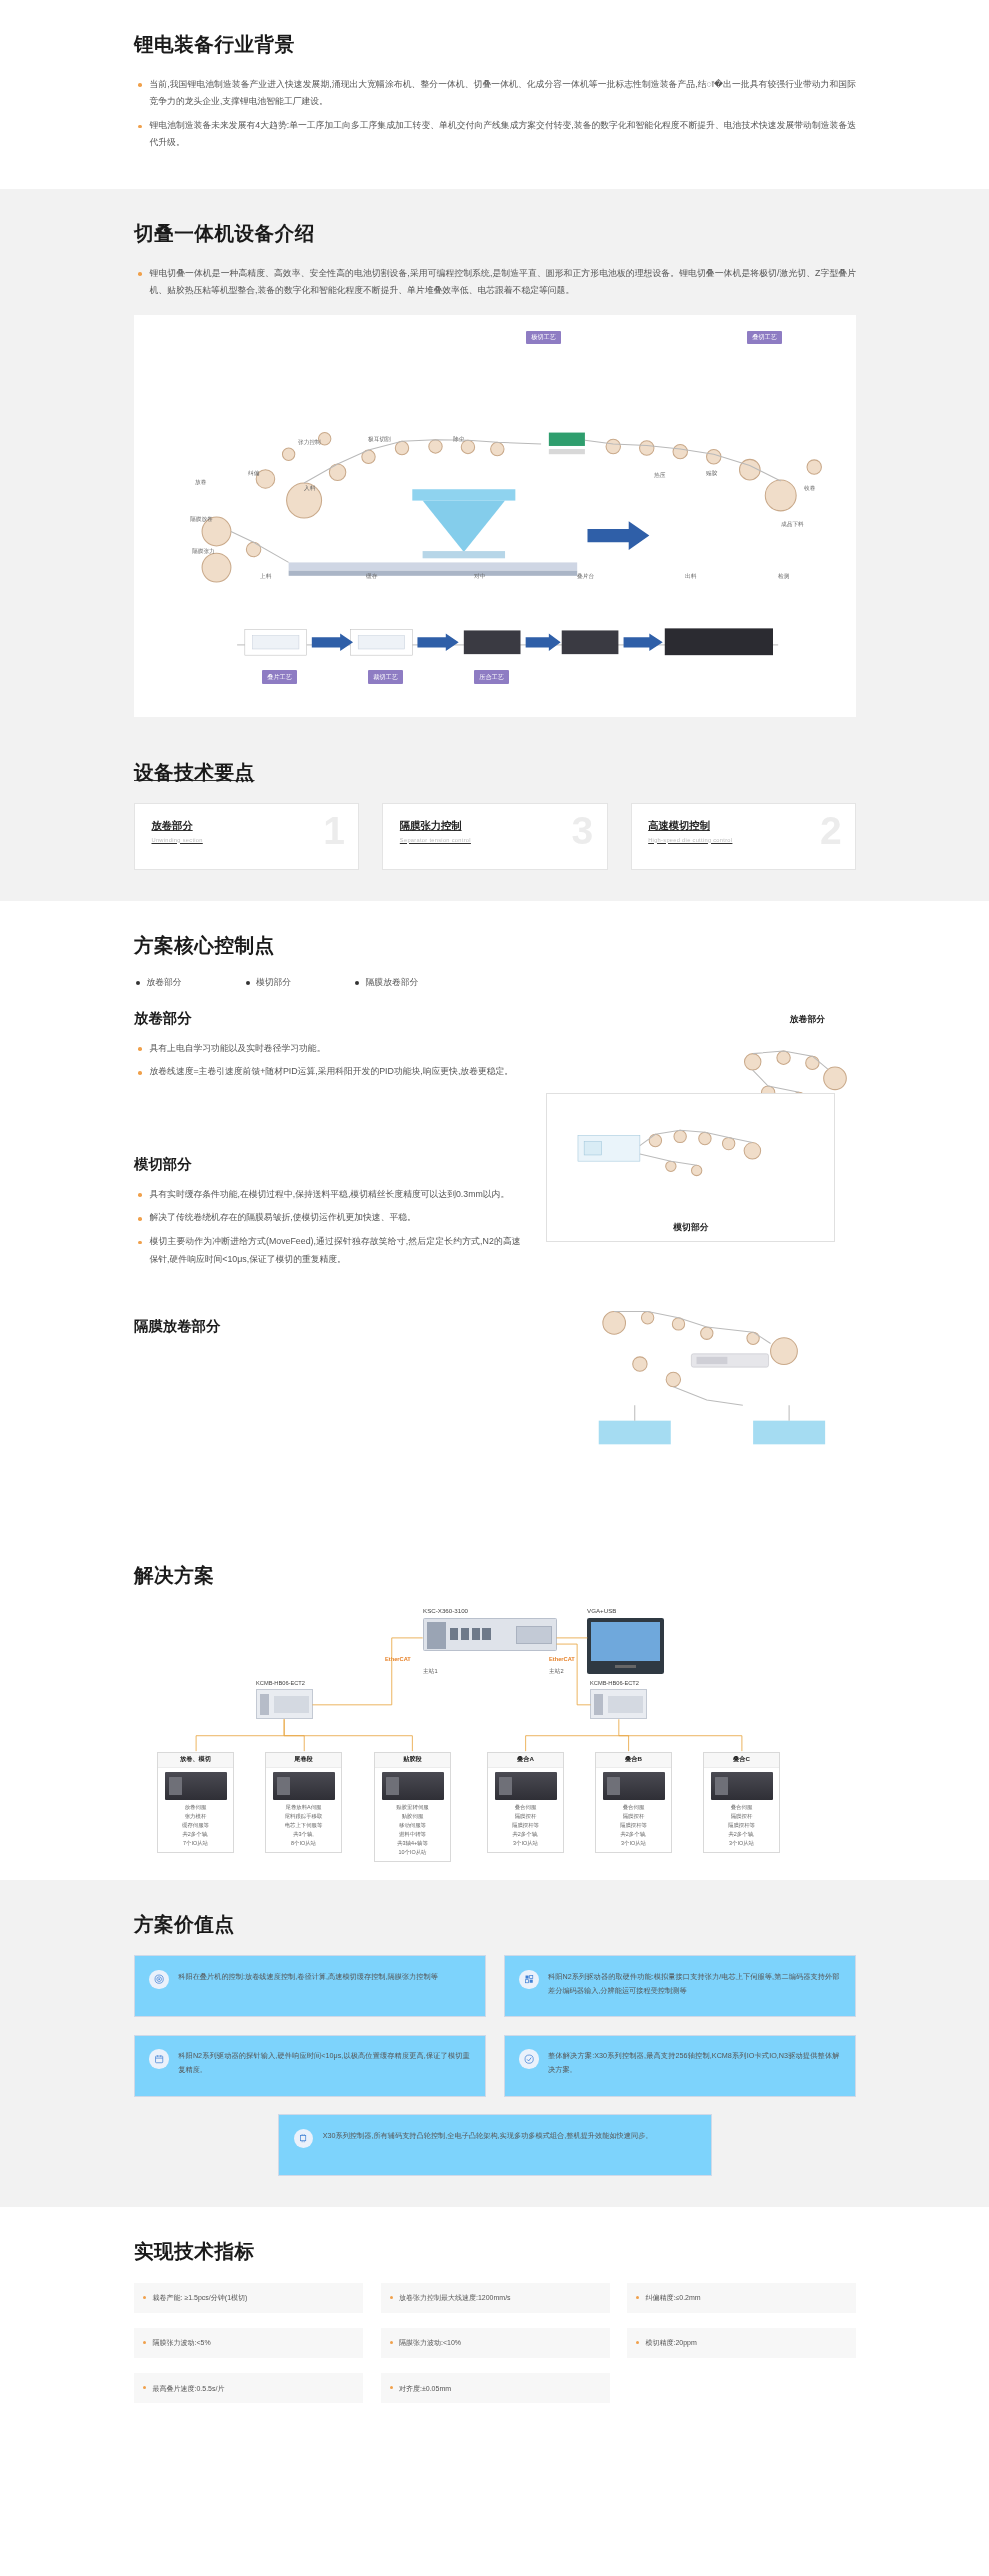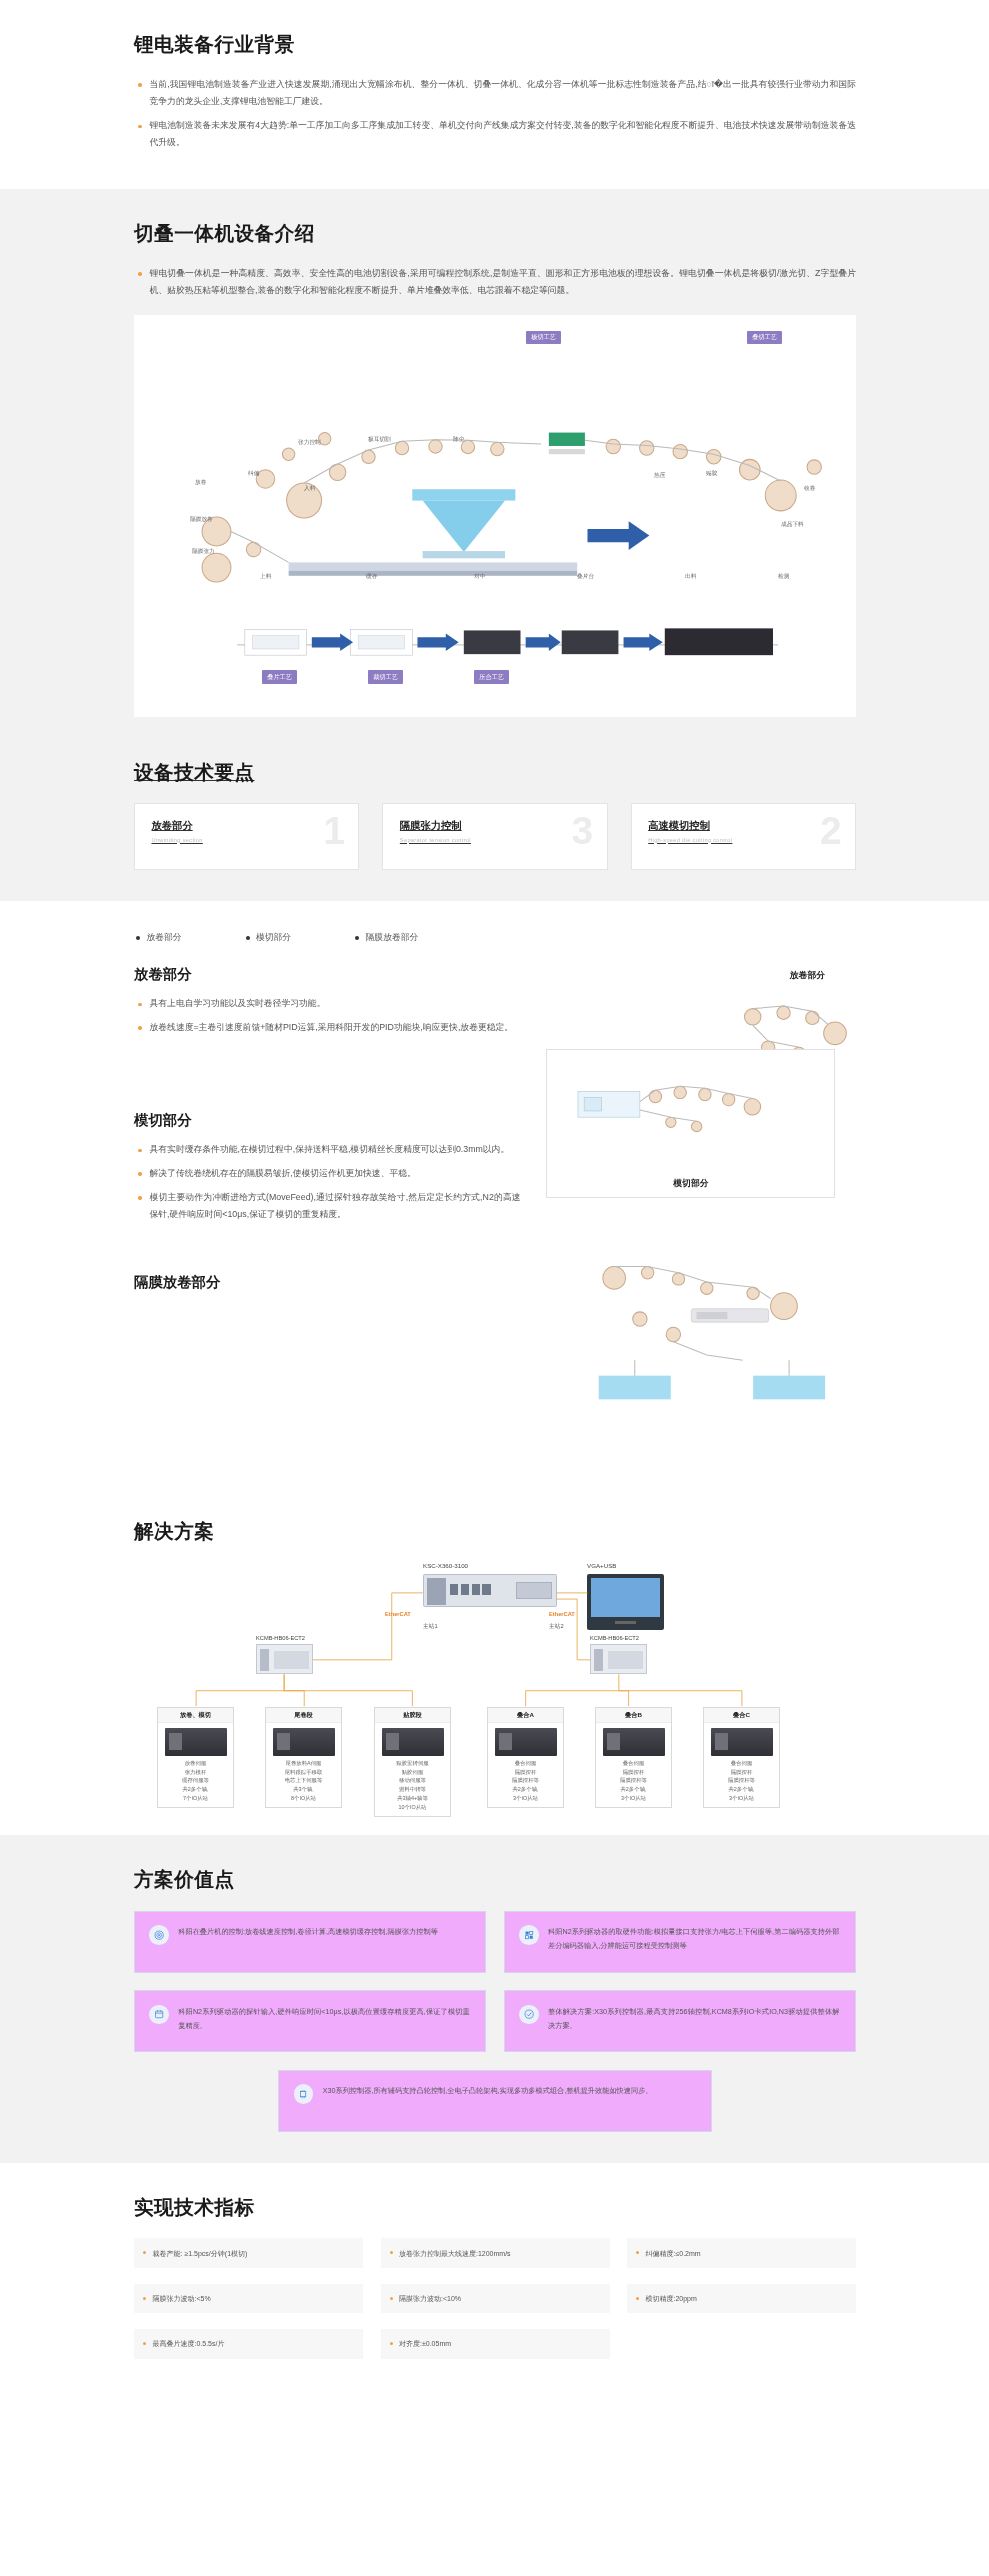--- a/index.html
+++ b/index.html
@@ -142,21 +142,21 @@
     content:"";
     position:absolute; left:4.1px; top:5.2px; width:13.4px; height:17.5px;
     background:#6f7078; border-radius:0.5px;
   }
   .dev-card .dev-desc { padding: 0 4.1px; line-height: 1.65; font-size: 5.4px; color:#666; }
 
   
   .vp-grid { display: grid; grid-template-columns: 1fr 1fr; gap: 17.5px; }
   .vp-card {
     border: 0.5px solid #cfd9e8;
-    background: #f0abfc;
+    background: #7dd3fc;
     padding: 13.4px 15.5px 13.4px 14.4px;
     display: flex;
     gap: 9.3px;
     min-height: 62px;
   }
   .vp-card .vp-icon {
     flex: 0 0 19.6px;
     height: 19.6px;
     border-radius: 50%;
     background: #eaf1fb;
@@ -320,20 +320,21 @@
     </div>
     <div class="tp-card">
       <div class="tp-num">2</div>
       <div class="tp-title">高速模切控制</div>
       <div class="tp-sub">High-speed die cutting control</div>
     </div>
   </div>
 </div>
 
 <div class="section section-white">
+  <h2 class="sec-title">方案核心控制点</h2>
 
   <div class="cc-tabs">
     <div class="cc-tab">放卷部分</div>
     <div class="cc-tab">模切部分</div>
     <div class="cc-tab">隔膜放卷部分</div>
   </div>
 
   <div class="blk">
     <div class="blk-flex">
       <div class="txt">

